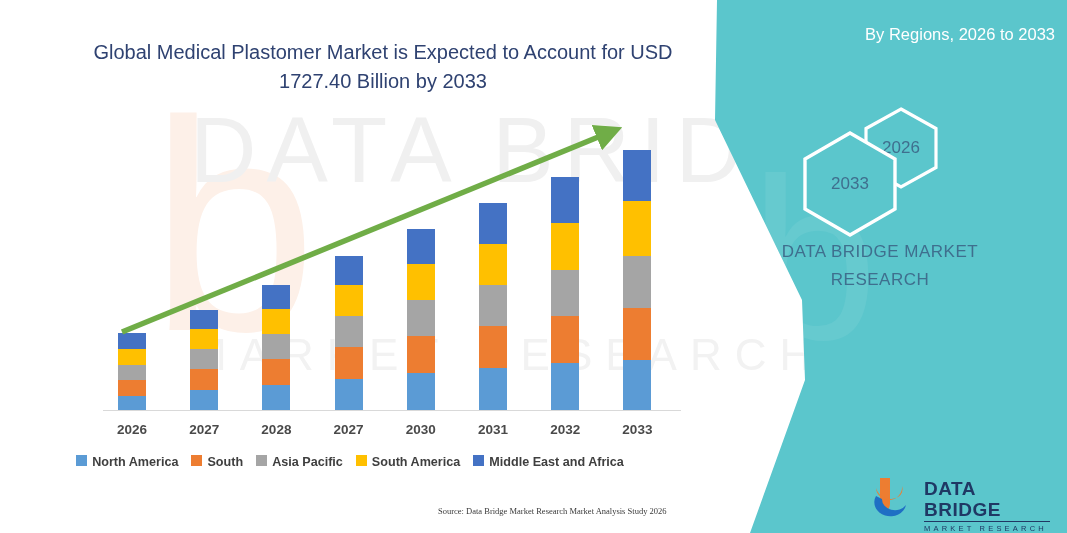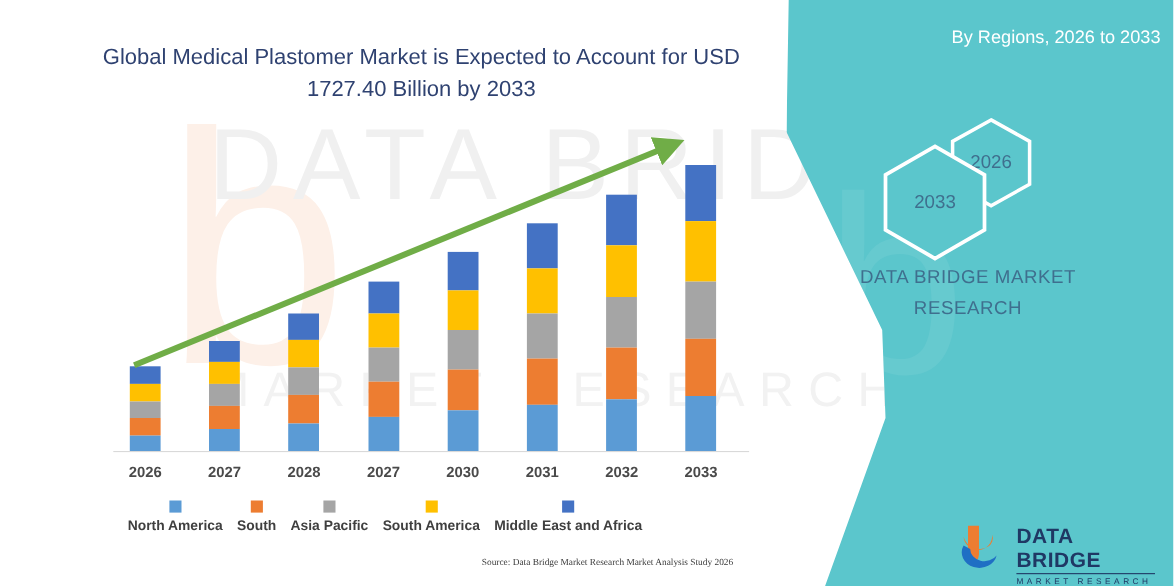--- a/index.html
+++ b/index.html
@@ -52,21 +52,21 @@
     font-size:13.5px;font-weight:bold;color:#4a4a4a;
   }
 
   .arrow{position:absolute;left:0;top:0;width:700px;height:533px;}
 
   
   .legend{
     position:absolute;left:0;top:455px;width:700px;
     display:flex;justify-content:center;align-items:center;gap:13px;
   }
-  .lg-item{display:flex;align-items:center;gap:5px;flex-direction:column;}
+  .lg-item{display:flex;align-items:flex-start;gap:5px;}
   .lg-swatch{width:11px;height:11px;display:block;}
   .lg-text{font-size:12.6px;font-weight:bold;color:#3f3f3f;white-space:nowrap;}
 
   
   .footer{
     position:absolute;left:0;top:506px;width:700px;height:22px;
     font-family:"Liberation Serif",serif;
     font-size:8.5px;color:#3a3a3a;
   }
   .f-left{position:absolute;left:85px;top:0;white-space:nowrap;}

